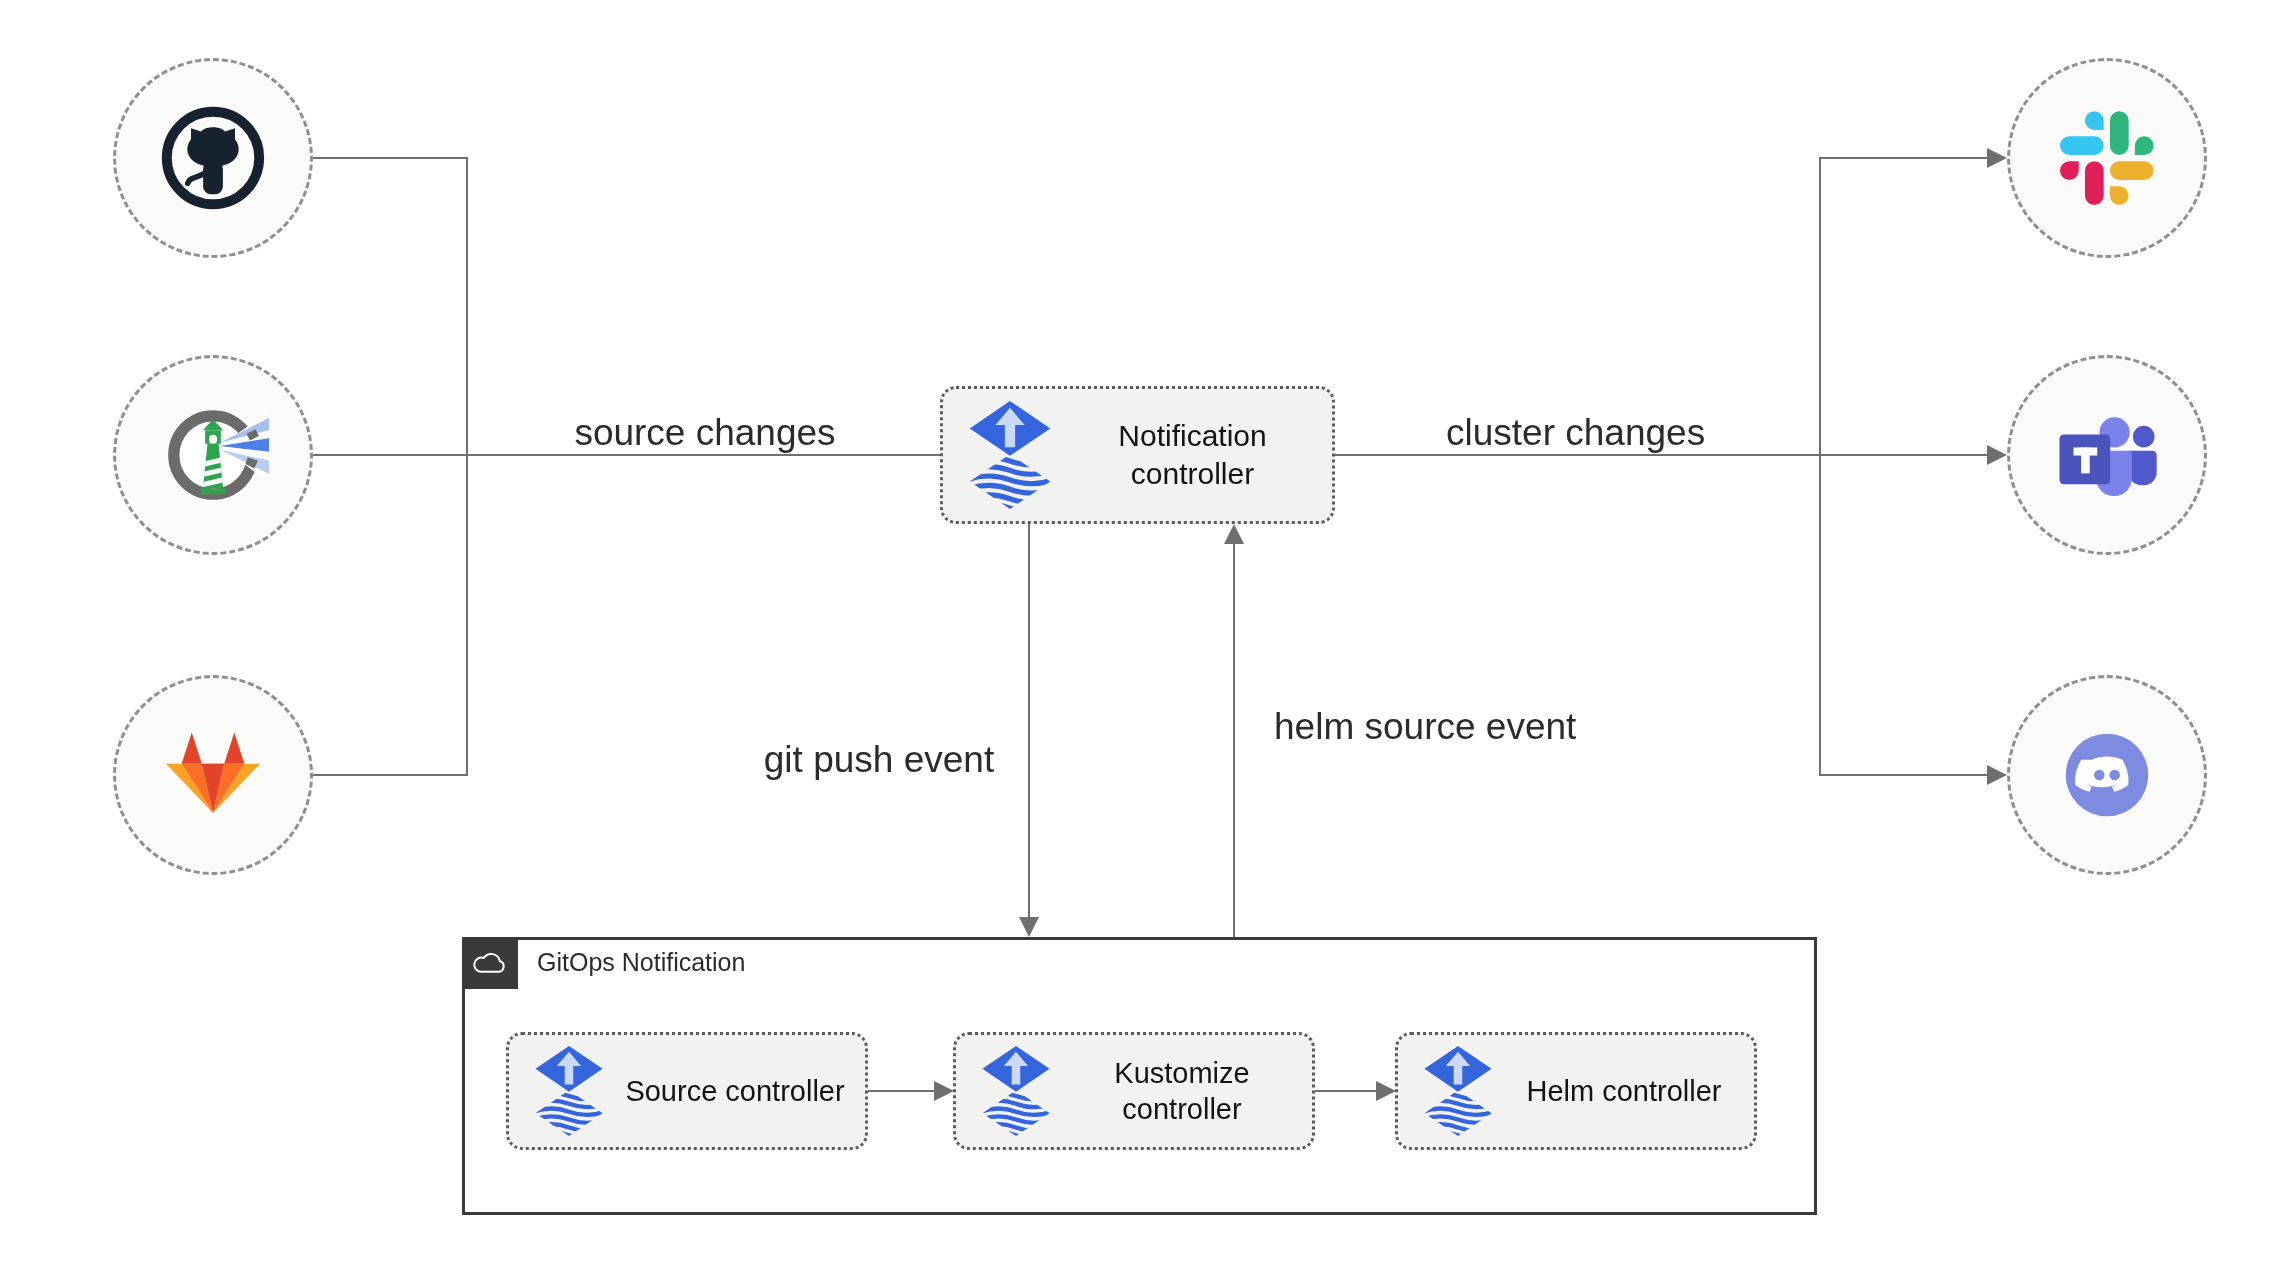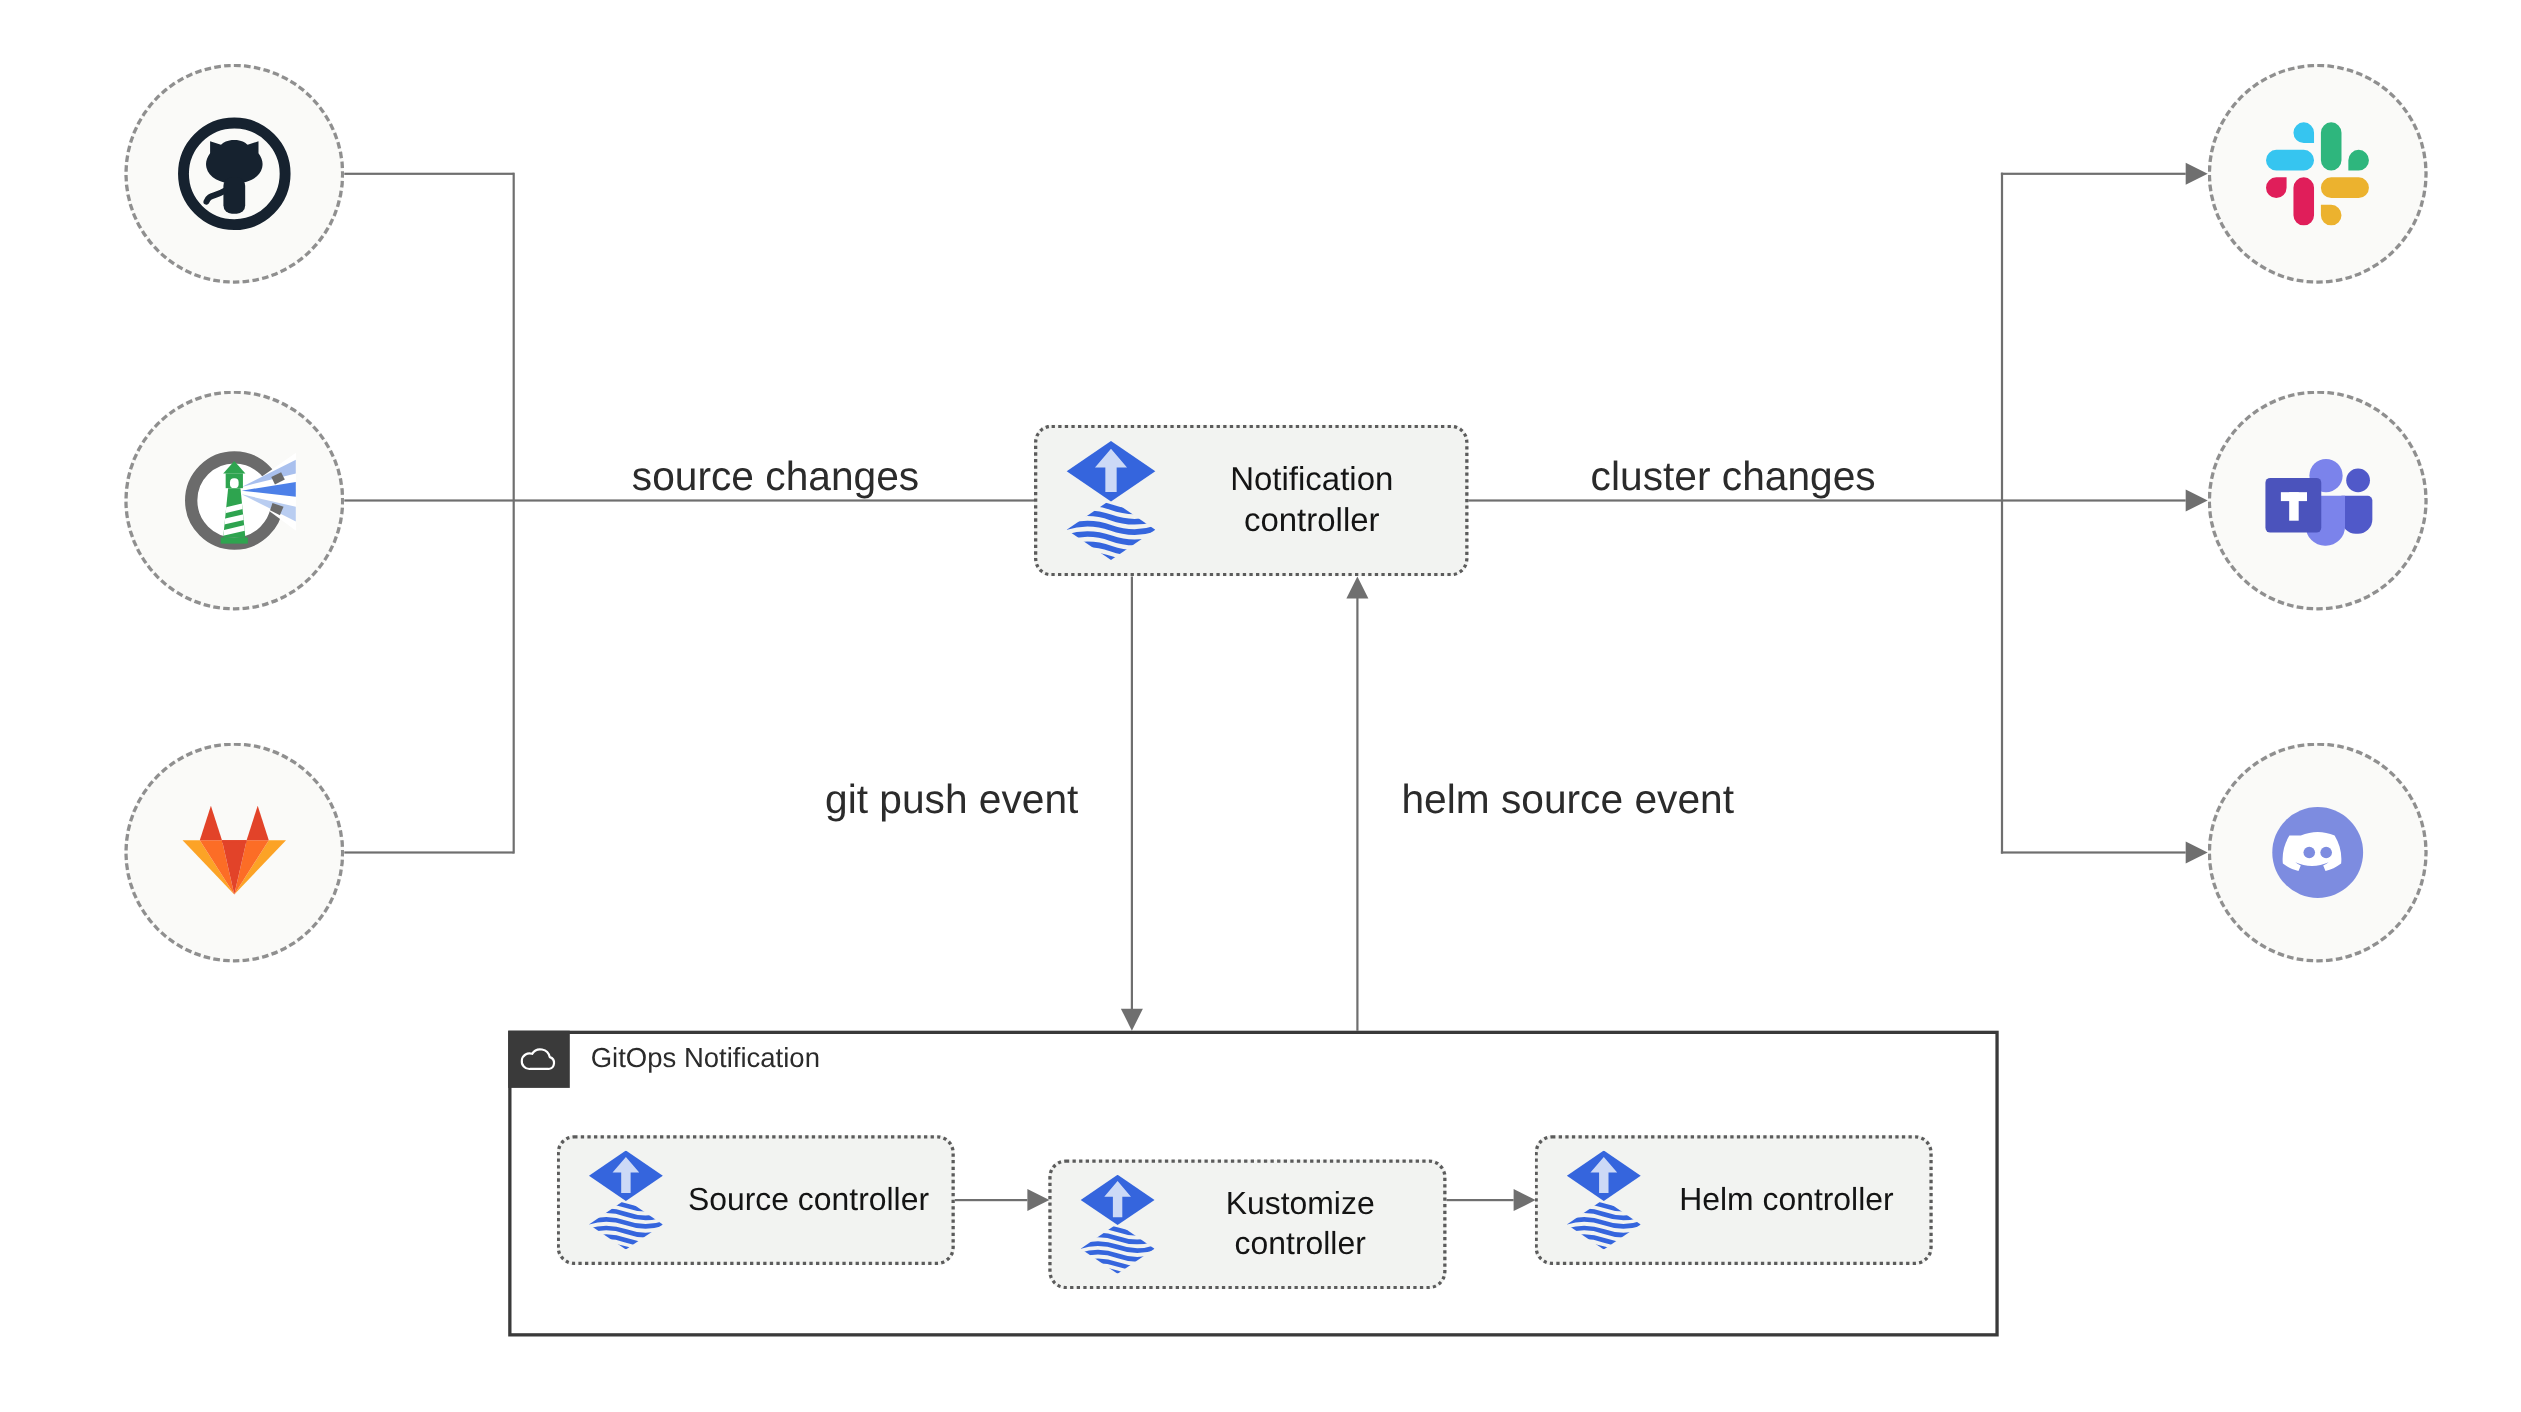--- a/index.html
+++ b/index.html
@@ -167,21 +167,21 @@
   <div class="line hline" style="left:1819px; top:774px; width:168px;"></div>
   <div class="ah ah-right" style="left:1987px; top:765px;"></div>
 
   <div class="line vline" style="left:1028px; top:524px; height:394px;"></div>
   <div class="ah ah-down" style="left:1019px; top:917px;"></div>
   <div class="line vline" style="left:1233px; top:543px; height:394px;"></div>
   <div class="ah ah-up" style="left:1224px; top:524px;"></div>
 
   <div class="edge-label" style="left:550px; top:412px; width:310px; text-align:center;">source changes</div>
   <div class="edge-label" style="left:1446px; top:412px; width:310px; text-align:left;">cluster changes</div>
-  <div class="edge-label" style="left:750px; top:706px; width:258px; text-align:left;">git push event</div>
+  <div class="edge-label" style="left:750px; top:739px; width:258px; text-align:center;">git push event</div>
   <div class="edge-label" style="left:1274px; top:706px; width:330px; text-align:left;">helm source event</div>
 
   <div class="ctrl-box notif-box">
     <svg width="86" height="108" viewBox="0 0 100 126">
         <use href="#flux"></use>
       </svg>
     <div class="label">Notification controller</div>
   </div>
 
   <div class="container-box"></div>
@@ -191,21 +191,21 @@
     </svg>
   </div>
   <div class="container-title">GitOps Notification</div>
 
   <div class="ctrl-box inner-box" style="left:506px;">
     <svg width="72" height="90" viewBox="0 0 100 126">
         <use href="#flux"></use>
       </svg>
     <div class="label">Source controller</div>
   </div>
-  <div class="ctrl-box inner-box" style="left:953px;margin-top:22px;">
+  <div class="ctrl-box inner-box" style="left:953px;">
     <svg width="72" height="90" viewBox="0 0 100 126">
         <use href="#flux"></use>
       </svg>
     <div class="label">Kustomize controller</div>
   </div>
   <div class="ctrl-box inner-box" style="left:1395px;">
     <svg width="72" height="90" viewBox="0 0 100 126">
         <use href="#flux"></use>
       </svg>
     <div class="label">Helm controller</div>

